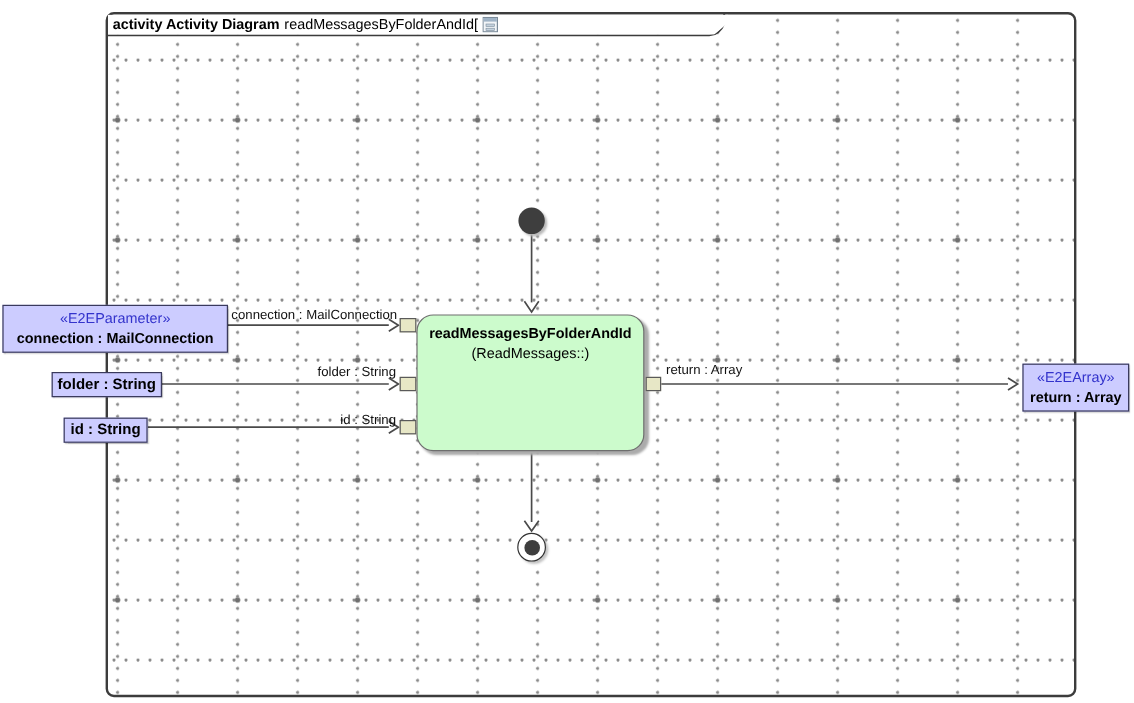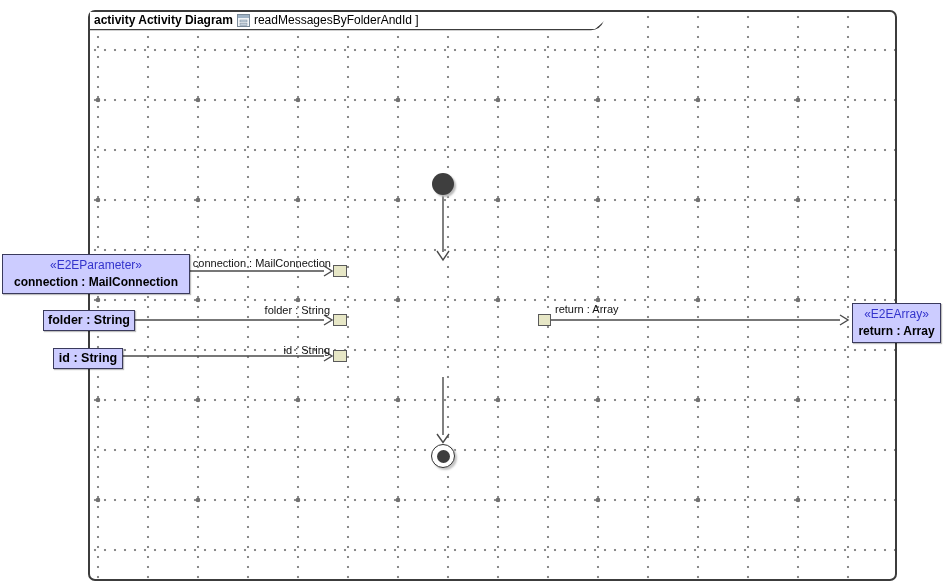--- a/index.html
+++ b/index.html
@@ -105,31 +105,35 @@
 
     <path d="M123,356 L324,356"></path>
     <polyline points="324,351 332,356 324,361"></polyline>
 
     <path d="M551,320 L840,320"></path>
     <polyline points="840,315 848,320 840,325"></polyline>
   </svg>
 
   <div id="title-tab">
     <span class="tab-bold">activity Activity Diagram</span>
+    <span class="tab-reg">readMessagesByFolderAndId[</span>
     <svg class="dg-icon" viewBox="0 0 13 13">
       <rect x="0.5" y="0.5" width="12" height="12" fill="#f2f5f8" stroke="#7a8a99" stroke-width="1"></rect>
       <rect x="1" y="1" width="11" height="3" fill="#9fb3c6"></rect>
       <rect x="3" y="6" width="7" height="2" fill="#c3d1dd" stroke="#7a8a99" stroke-width="0.5"></rect>
       <rect x="3" y="9.5" width="7" height="2" fill="#c3d1dd" stroke="#7a8a99" stroke-width="0.5"></rect>
     </svg>
-    <span class="tab-reg">readMessagesByFolderAndId ]</span>
   </div>
 
   <div id="initial-node" class="node"></div>
 
+  <div id="action-node" class="node">
+    <div class="name">readMessagesByFolderAndId</div>
+    <div class="ns">(ReadMessages::)</div>
+  </div>
 
   <div id="pin-connection" class="pin"></div>
   <div id="pin-folder" class="pin"></div>
   <div id="pin-id" class="pin"></div>
   <div id="pin-return" class="pin"></div>
 
   <div id="final-node" class="node">
     <div class="dot"></div>
   </div>
 

